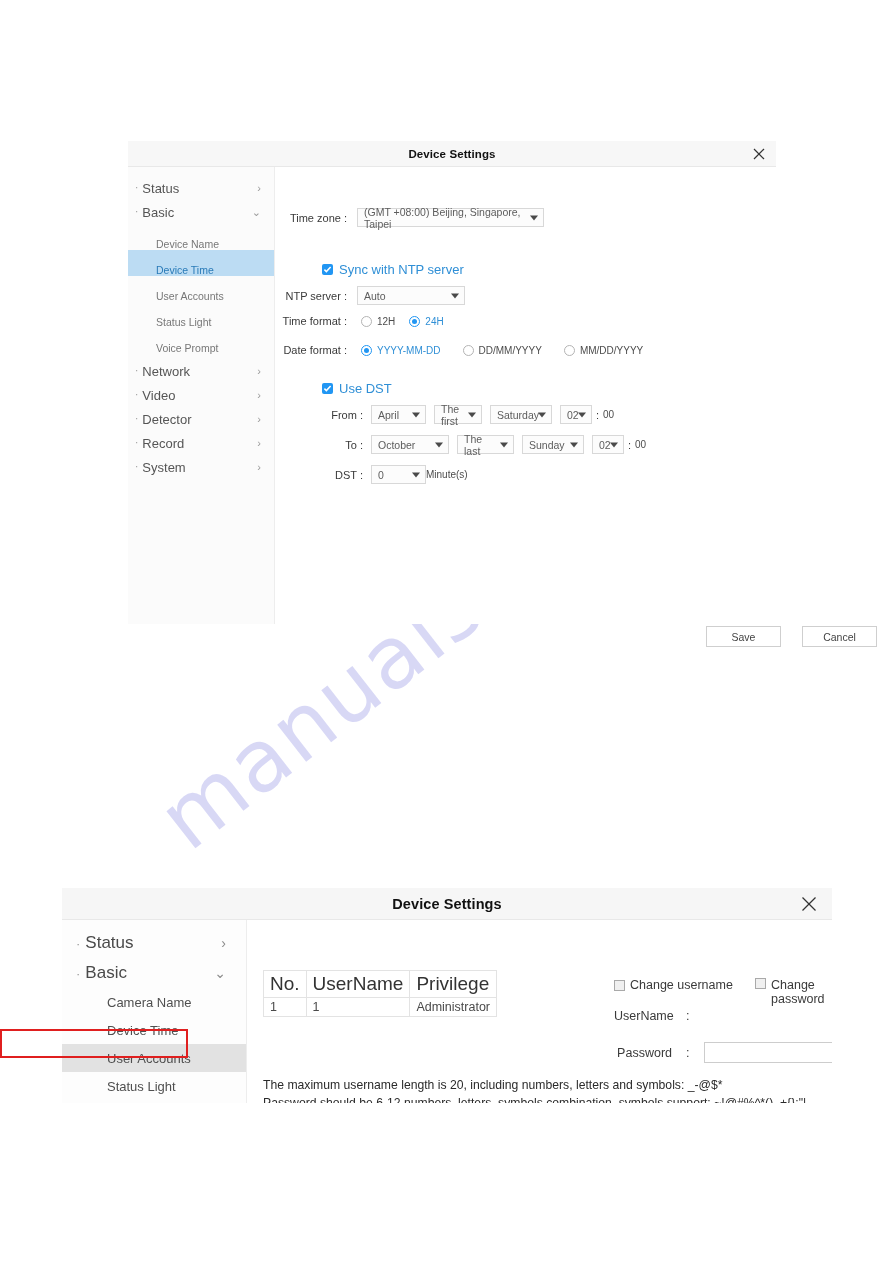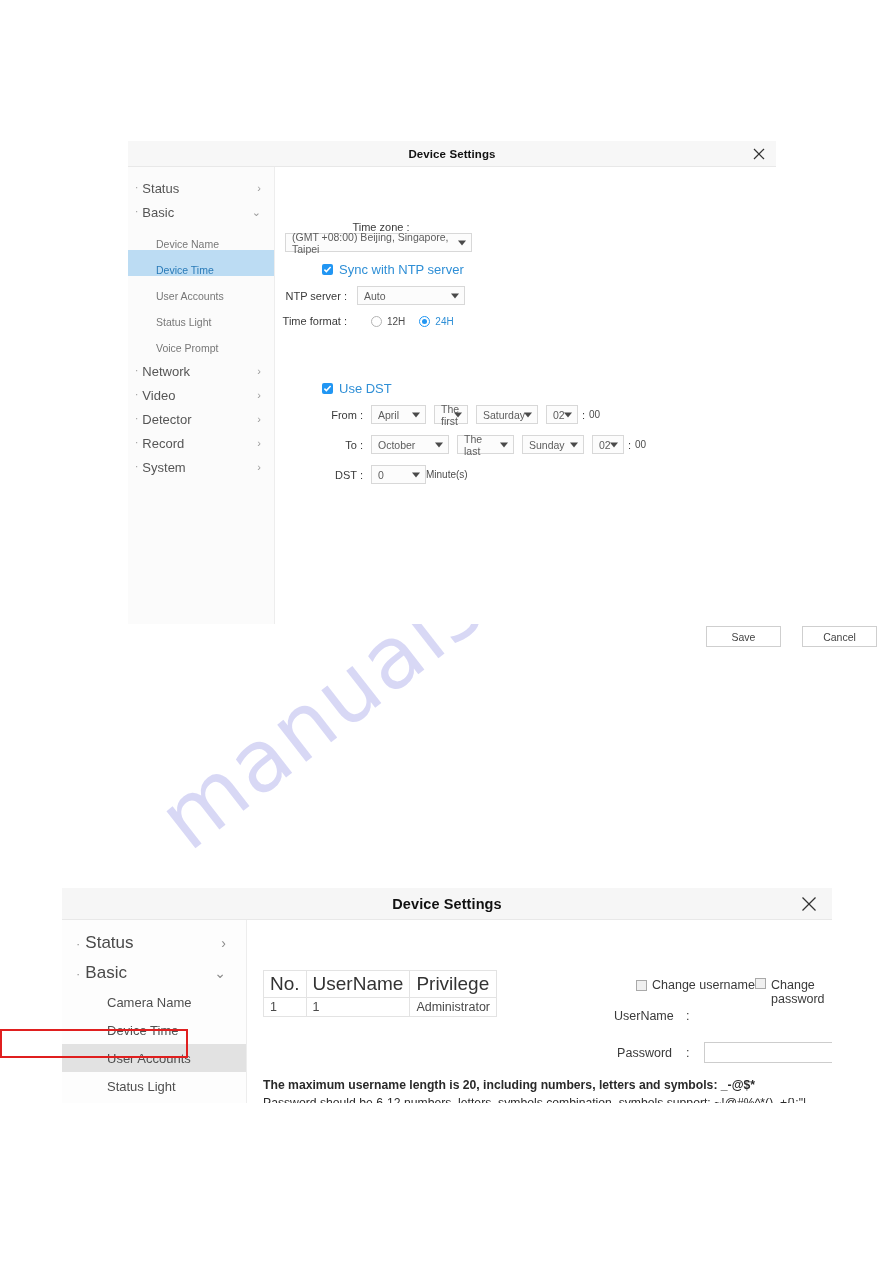--- a/index.html
+++ b/index.html
@@ -281,21 +281,21 @@
         </div>
         <div class="grp">
           <span class="dot">·</span>
           <span>System</span>
           <span class="chev">›</span>
         </div>
       </div>
 
       <div class="content1">
 
-        <div class="frow" style="left:0px;top:54px;flex-direction:column;">
+        <div class="frow" style="left:0px;top:41px;">
           <div class="lbl" style="width:72px;">Time zone :</div>
           <div class="selbox" style="margin-left:10px;width:187px;">
             <span>(GMT +08:00) Beijing, Singapore, Taipei</span>
             <span class="caret"></span>
           </div>
         </div>
 
         <div class="cbrow" style="left:47px;top:95px;">
           <span class="cbox">
             <svg width="9" height="9" viewBox="0 0 9 9">
@@ -308,49 +308,66 @@
         <div class="frow" style="left:0px;top:119px;">
           <div class="lbl" style="width:72px;">NTP server :</div>
           <div class="selbox" style="margin-left:10px;width:108px;">
             <span>Auto</span>
             <span class="caret"></span>
           </div>
         </div>
 
         <div class="frow" style="left:0px;top:148px;">
           <div class="lbl" style="width:72px;">Time format :</div>
-          <div style="margin-left:24px;display:flex;">
+          <div style="margin-left:14px;display:flex;">
             <span class="ritem">
               <span class="radio"></span>
               <span class="rlabel">12H</span>
             </span>
             <span class="ritem">
               <span class="radio on"></span>
               <span class="rlabel sel">24H</span>
             </span>
           </div>
         </div>
 
+        <div class="frow" style="left:0px;top:177px;">
+          <div class="lbl" style="width:72px;">Date format :</div>
+          <div style="margin-left:14px;display:flex;align-items:center;">
+            <span class="ritem">
+              <span class="radio on"></span>
+              <span class="rlabel sel" style="margin-right:22px;">YYYY-MM-DD</span>
+            </span>
+            <span class="ritem">
+              <span class="radio"></span>
+              <span class="rlabel" style="margin-right:22px;">DD/MM/YYYY</span>
+            </span>
+            <span class="ritem">
+              <span class="radio"></span>
+              <span class="rlabel">MM/DD/YYYY</span>
+            </span>
+          </div>
+        </div>
 
         <div class="cbrow" style="left:47px;top:214px;">
           <span class="cbox">
             <svg width="9" height="9" viewBox="0 0 9 9">
                 <polyline points="1.4,4.6 3.4,6.6 7.6,2.1" fill="none" stroke="#fff" stroke-width="1.5"></polyline>
               </svg>
           </span>
           <span class="cb-label">Use DST</span>
         </div>
 
         <div class="frow" style="left:0px;top:238px;">
           <div class="lbl" style="width:88px;">From :</div>
           <div class="selbox" style="margin-left:8px;width:55px;">
             <span>April</span>
             <span class="caret"></span>
           </div>
-          <div class="selbox" style="margin-left:8px;width:34px;">
+          <div class="selbox" style="margin-left:8px;width:48px;">
             <span>The first</span>
             <span class="caret"></span>
           </div>
           <div class="selbox" style="margin-left:8px;width:62px;">
             <span>Saturday</span>
             <span class="caret"></span>
           </div>
           <div class="selbox" style="margin-left:8px;width:32px;">
             <span>02</span>
             <span class="caret"></span>
@@ -455,41 +472,41 @@
             <th>Privilege</th>
           </tr>
           <tr>
             <td>1</td>
             <td>1</td>
             <td>Administrator</td>
           </tr>
         </tbody>
           </table>
 
-        <div style="position:absolute;left:389px;top:58px;display:flex;align-items:center;cursor:pointer;justify-content:flex-end;">
+        <div style="position:absolute;left:367px;top:58px;display:flex;align-items:center;cursor:pointer;justify-content:flex-end;">
           <span class="cb2"></span>
           <span class="cb2lab">Change username</span>
         </div>
         <div style="position:absolute;left:508px;top:58px;display:flex;cursor:pointer;">
           <span class="cb2"></span>
           <span class="cb2lab">Change password</span>
         </div>
 
         <div style="position:absolute;left:367px;top:89px;display:flex;align-items:center;">
           <span class="flabel" style="width:58px;text-align:right;">UserName</span>
           <span class="flabel" style="margin-left:14px;">:</span>
         </div>
 
         <div style="position:absolute;left:367px;top:122px;display:flex;align-items:center;">
           <span class="flabel" style="width:58px;text-align:right;">Password</span>
           <span class="flabel" style="margin-left:14px;">:</span>
           <input class="finput" style="margin-left: 15px;" type="text" value="">
         </div>
 
-        <div class="hint" style="top:158px;left:16px;font-weight:bold;">The maximum username length is 20, including numbers, letters and symbols:  _-@$*</div>
+        <div class="hint" style="top:158px;left:16px;">The maximum username length is 20, including numbers, letters and symbols:  _-@$*</div>
         <div class="hint" style="top:176px;left:16px;">Password should be 6-12 numbers, letters, symbols combination, symbols support: ~!@#%^*()_+{}:"|</div>
 
       </div>
     </div>
   </div>
 
   <div class="redbox"></div>
 
 </div>
 

